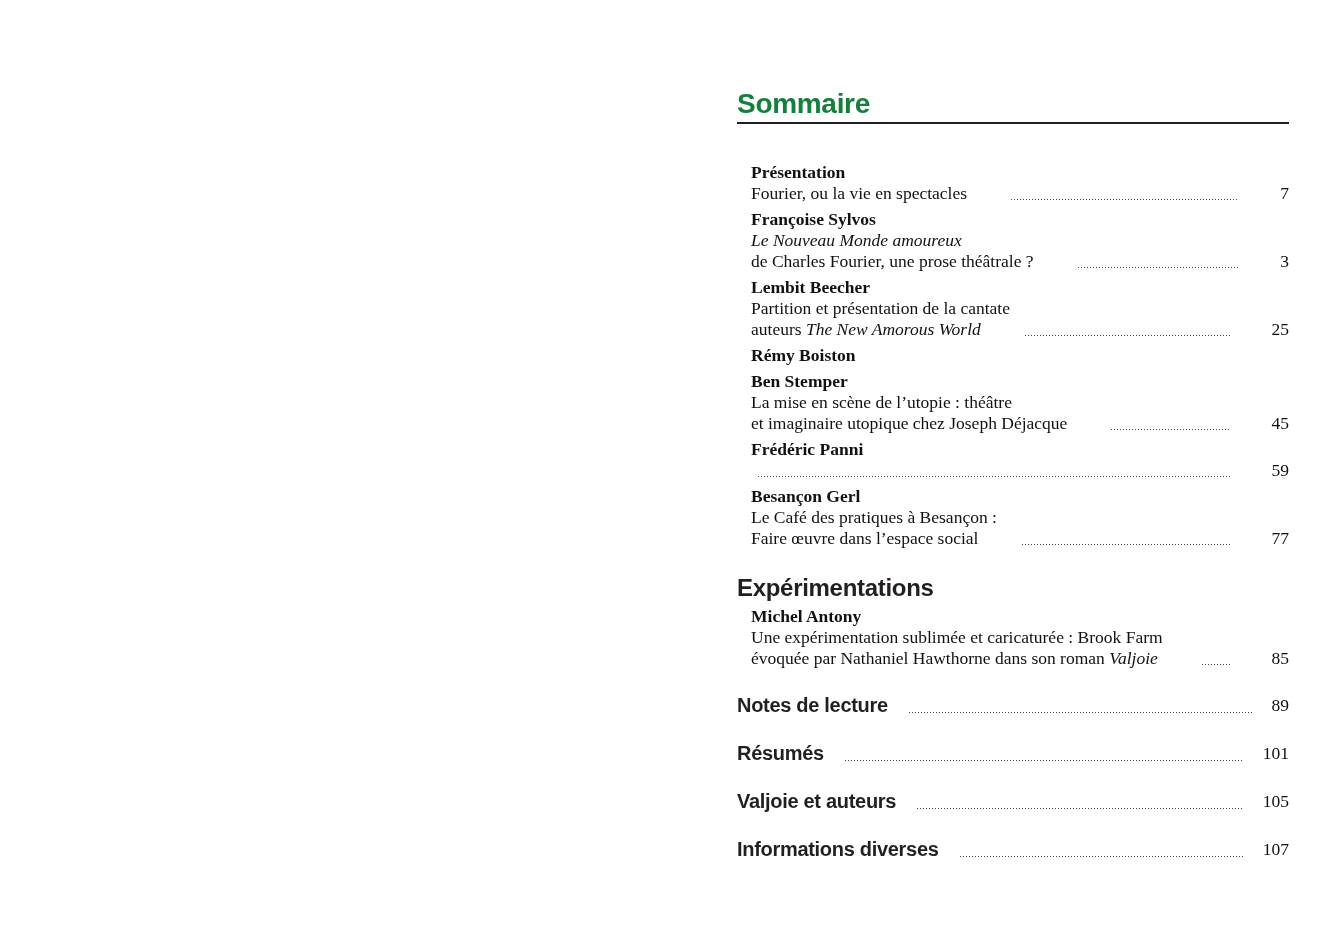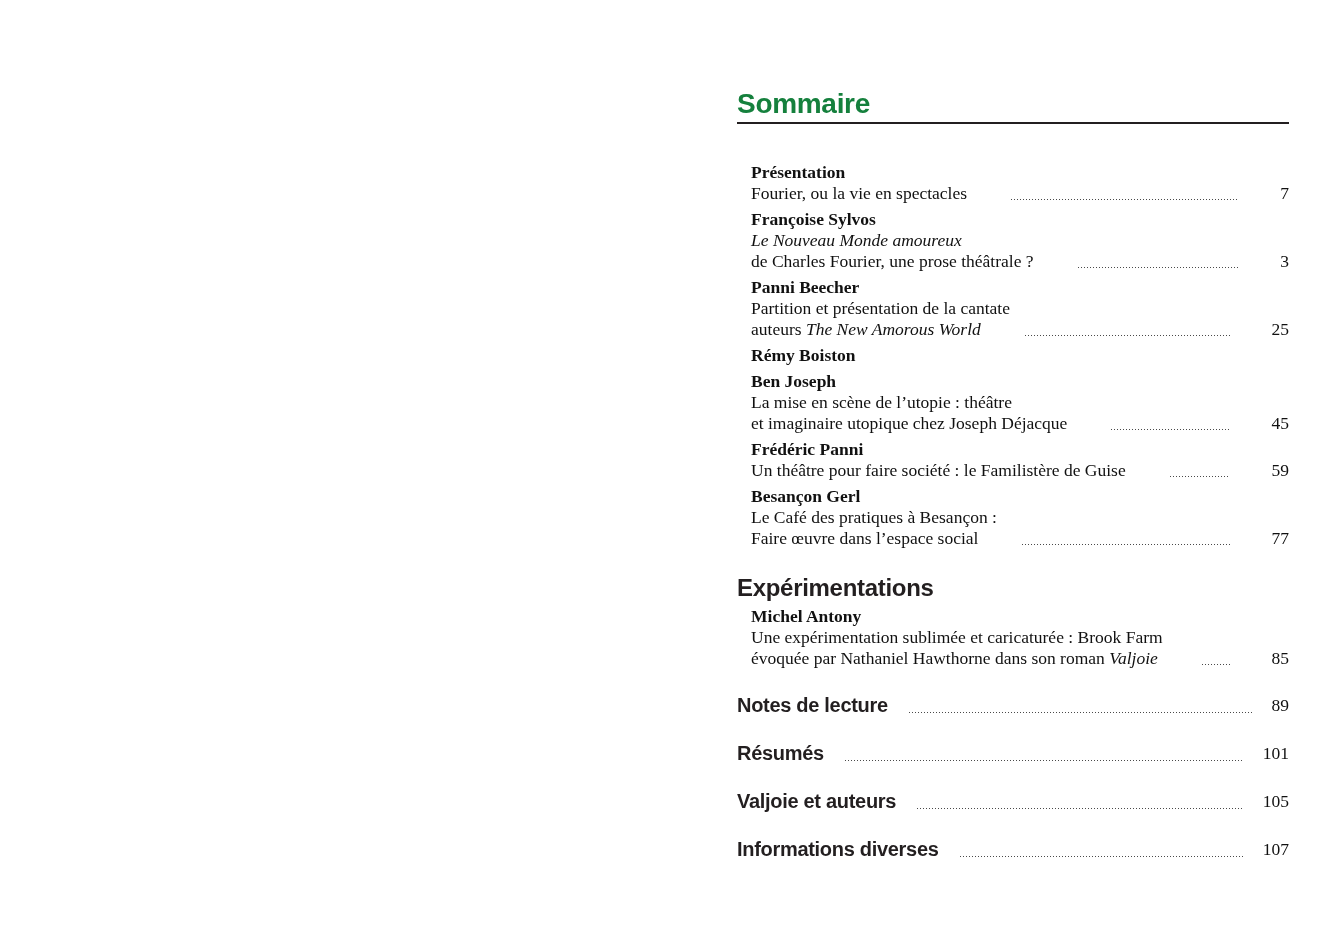--- a/index.html
+++ b/index.html
@@ -124,48 +124,47 @@
           <div class="line">
             <span class="linetext"><span class="italic">Le Nouveau Monde amoureux</span></span>
           </div>
           <div class="line">
             <span class="linetext"><span>de Charles Fourier, une prose théâtrale ?</span></span>
             <span class="leader"></span>
             <span class="pagenum">3</span>
           </div>
         </div>
         <div class="entry">
-          <div class="author">Panni Beecher</div>
+          <div class="author">Lembit Beecher</div>
           <div class="line">
             <span class="linetext"><span>Partition et présentation de la cantate</span></span>
           </div>
           <div class="line">
             <span class="linetext"><span>auteurs </span><span class="italic">The New Amorous World</span></span>
             <span class="leader"></span>
             <span class="pagenum">25</span>
           </div>
         </div>
         <div class="entry">
           <div class="author">Rémy Boiston</div>
         </div>
         <div class="entry">
-          <div class="author">Ben Joseph</div>
+          <div class="author">Ben Stemper</div>
           <div class="line">
             <span class="linetext"><span>La mise en scène de l’utopie : théâtre</span></span>
           </div>
           <div class="line">
             <span class="linetext"><span>et imaginaire utopique chez Joseph Déjacque</span></span>
             <span class="leader"></span>
             <span class="pagenum">45</span>
           </div>
         </div>
         <div class="entry">
           <div class="author">Frédéric Panni</div>
           <div class="line">
-            <span class="linetext"><span>Un théâtre pour faire société : le Familistère de Guise</span></span>
             <span class="leader"></span>
             <span class="pagenum">59</span>
           </div>
         </div>
         <div class="entry">
           <div class="author">Besançon Gerl</div>
           <div class="line">
             <span class="linetext"><span>Le Café des pratiques à Besançon :</span></span>
           </div>
           <div class="line">

